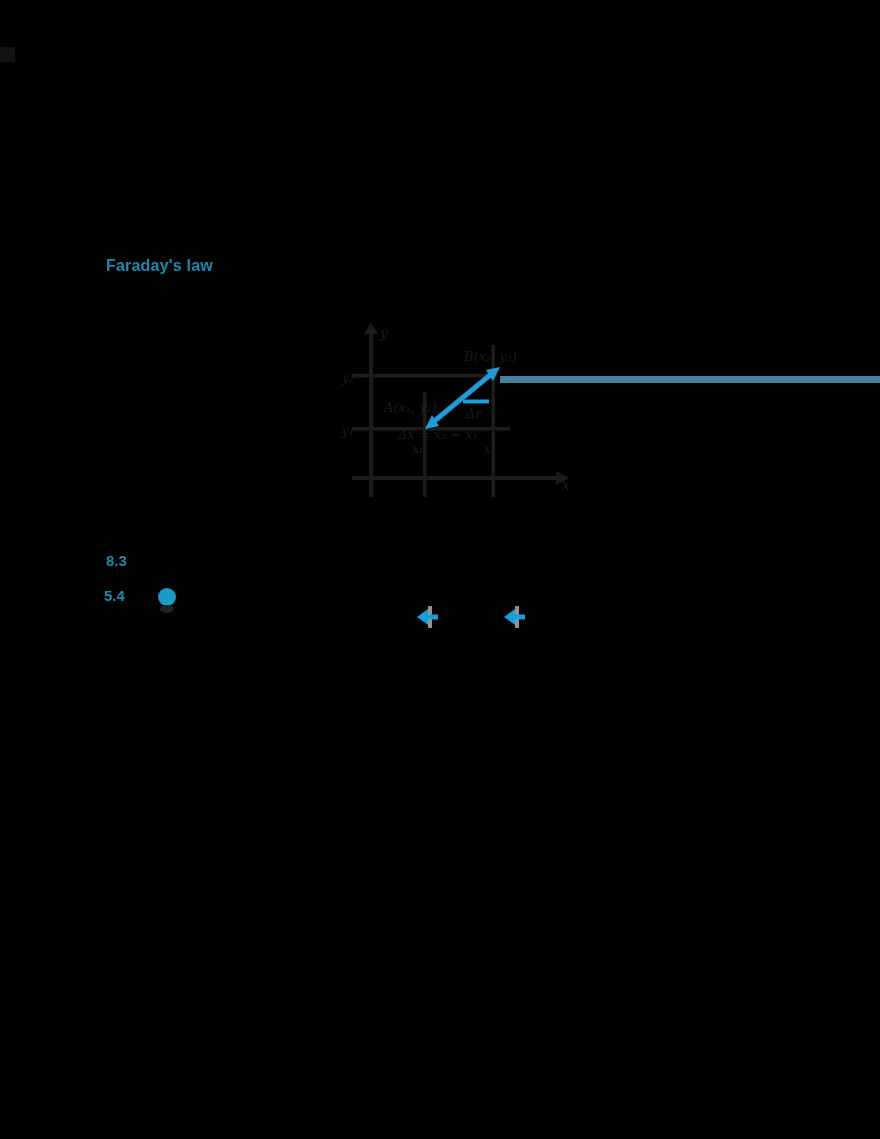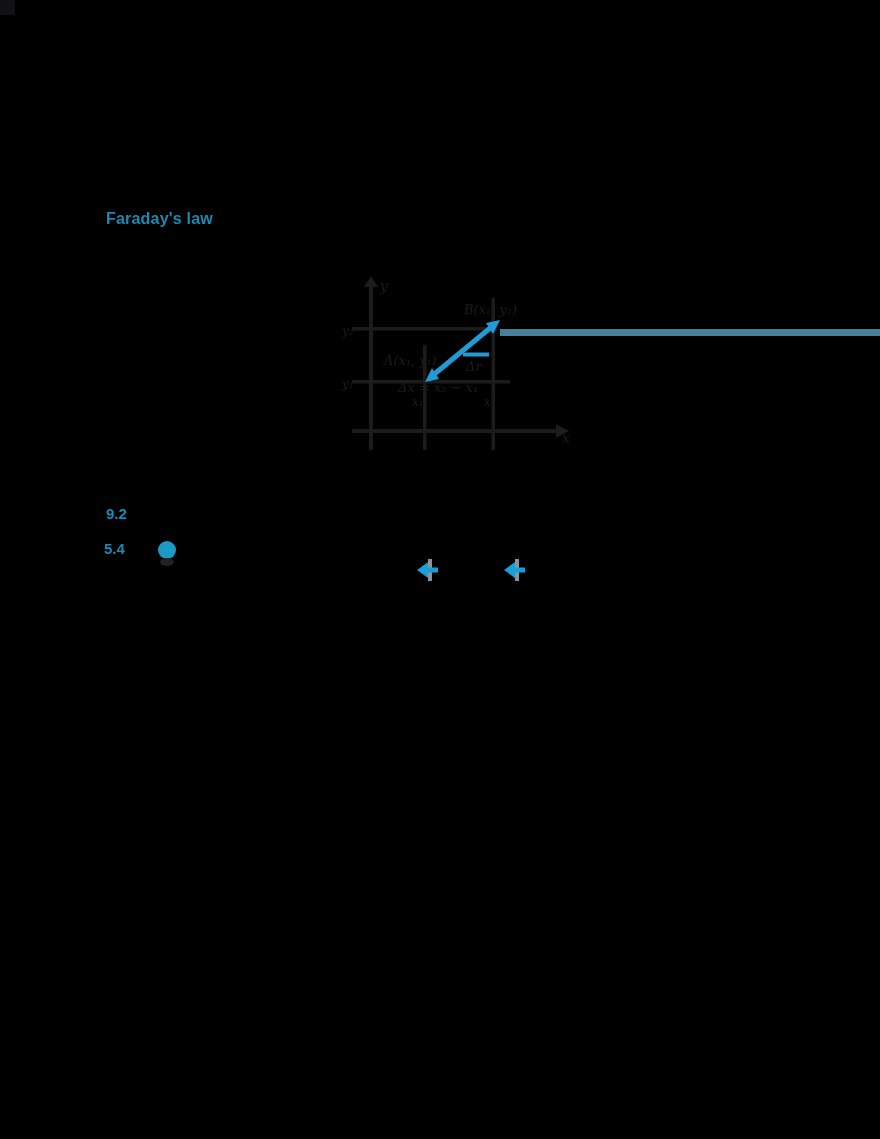--- a/index.html
+++ b/index.html
@@ -1,17 +1,17 @@
 <!DOCTYPE html>
 <html><head>
 <meta charset="utf-8">
 <style>
   html,body{margin:0;padding:0;background:#000;}
   #canvas{position:relative;width:880px;height:979px;background:#000;overflow:hidden;
-          font-family:"Liberation Sans", sans-serif;}
+          font-family:"Liberation Sans", sans-serif;margin-top:47px;}
   .abs{position:absolute;}
   .heading-link{font-weight:bold;font-size:16px;letter-spacing:.2px;cursor:pointer;}
   .inline-link{font-weight:bold;font-size:15px;cursor:pointer;}
   .corner-sq{width:15px;height:15px;background:#111113;}
   svg text{font-family:"DejaVu Serif", serif;font-style:italic;}
 </style>
 </head>
 <body>
 
 <div id="canvas">
@@ -49,21 +49,21 @@
 
     <rect x="160" y="54" width="380" height="7" fill="#45809e"></rect>
 
     <rect x="123" y="77.5" width="26" height="4" fill="#1f9cd8"></rect>
 
     <line x1="92" y1="101" x2="155" y2="49" stroke="#1f9cd8" stroke-width="5"></line>
     <polygon points="160,45 146,48 153,59" fill="#1f9cd8"></polygon>
     <polygon points="85,107 99,104 92,93" fill="#1f9cd8"></polygon>
   </svg>
 
-  <div class="abs inline-link" style="left:106px;top:505px;color:#1b8ab2;">9.2</div>
+  <div class="abs inline-link" style="left:106px;top:505px;color:#1b8ab2;">8.3</div>
 
   <div class="abs inline-link" style="left:104px;top:540px;color:#1b8ab2;text-align:right;">5.4</div>
 
   <svg class="abs" style="left:157px;top:541px;" width="22" height="26" viewBox="0 0 22 26">
     <circle cx="10" cy="9" r="9" fill="#1b9ac6"></circle>
     <ellipse cx="10" cy="21" rx="7" ry="4" fill="#212121"></ellipse>
   </svg>
 
   <svg class="abs" style="left:416px;top:557px;" width="26" height="26" viewBox="0 0 26 26">
     <rect x="12" y="2" width="4" height="22" fill="#8f9397"></rect>

